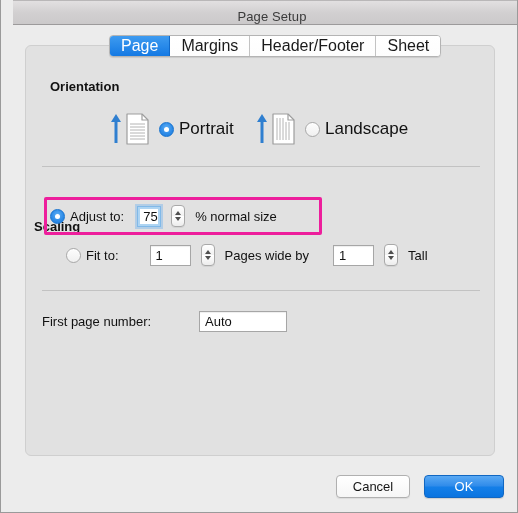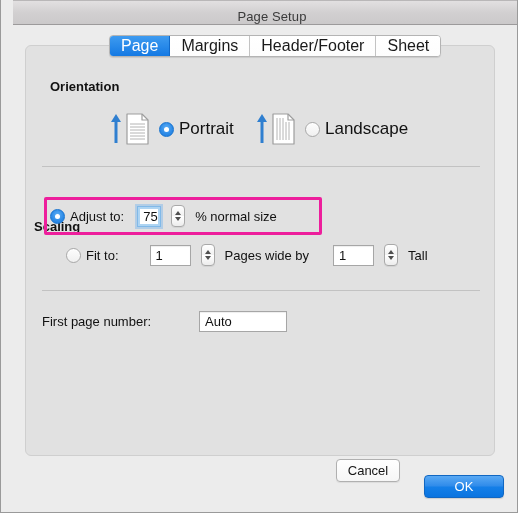--- a/index.html
+++ b/index.html
@@ -245,22 +245,22 @@
     height: 23px;
     border-radius: 4px;
     font-size: 13px;
     display: flex;
     align-items: center;
     justify-content: center;
     cursor: default;
     white-space: nowrap;
   }
   #cancel-button {
-    left: 335px; top: 459px;
-    width: 64px;
+    left: 335px; top: 475px;
+    width: 74px;
     background: linear-gradient(to bottom, #ffffff 0%, #f6f6f6 100%);
     border: 1px solid #b0b0b0;
     color: #151515;
     box-shadow: 0 1px 1px rgba(0,0,0,0.07);
   }
   #ok-button {
     left: 423px; top: 475px;
     width: 80px;
     background: linear-gradient(to bottom, #59a9f4 0%, #2f8bea 48%, #147fe8 52%, #0a74e0 100%);
     border: 1px solid #1167c2;

